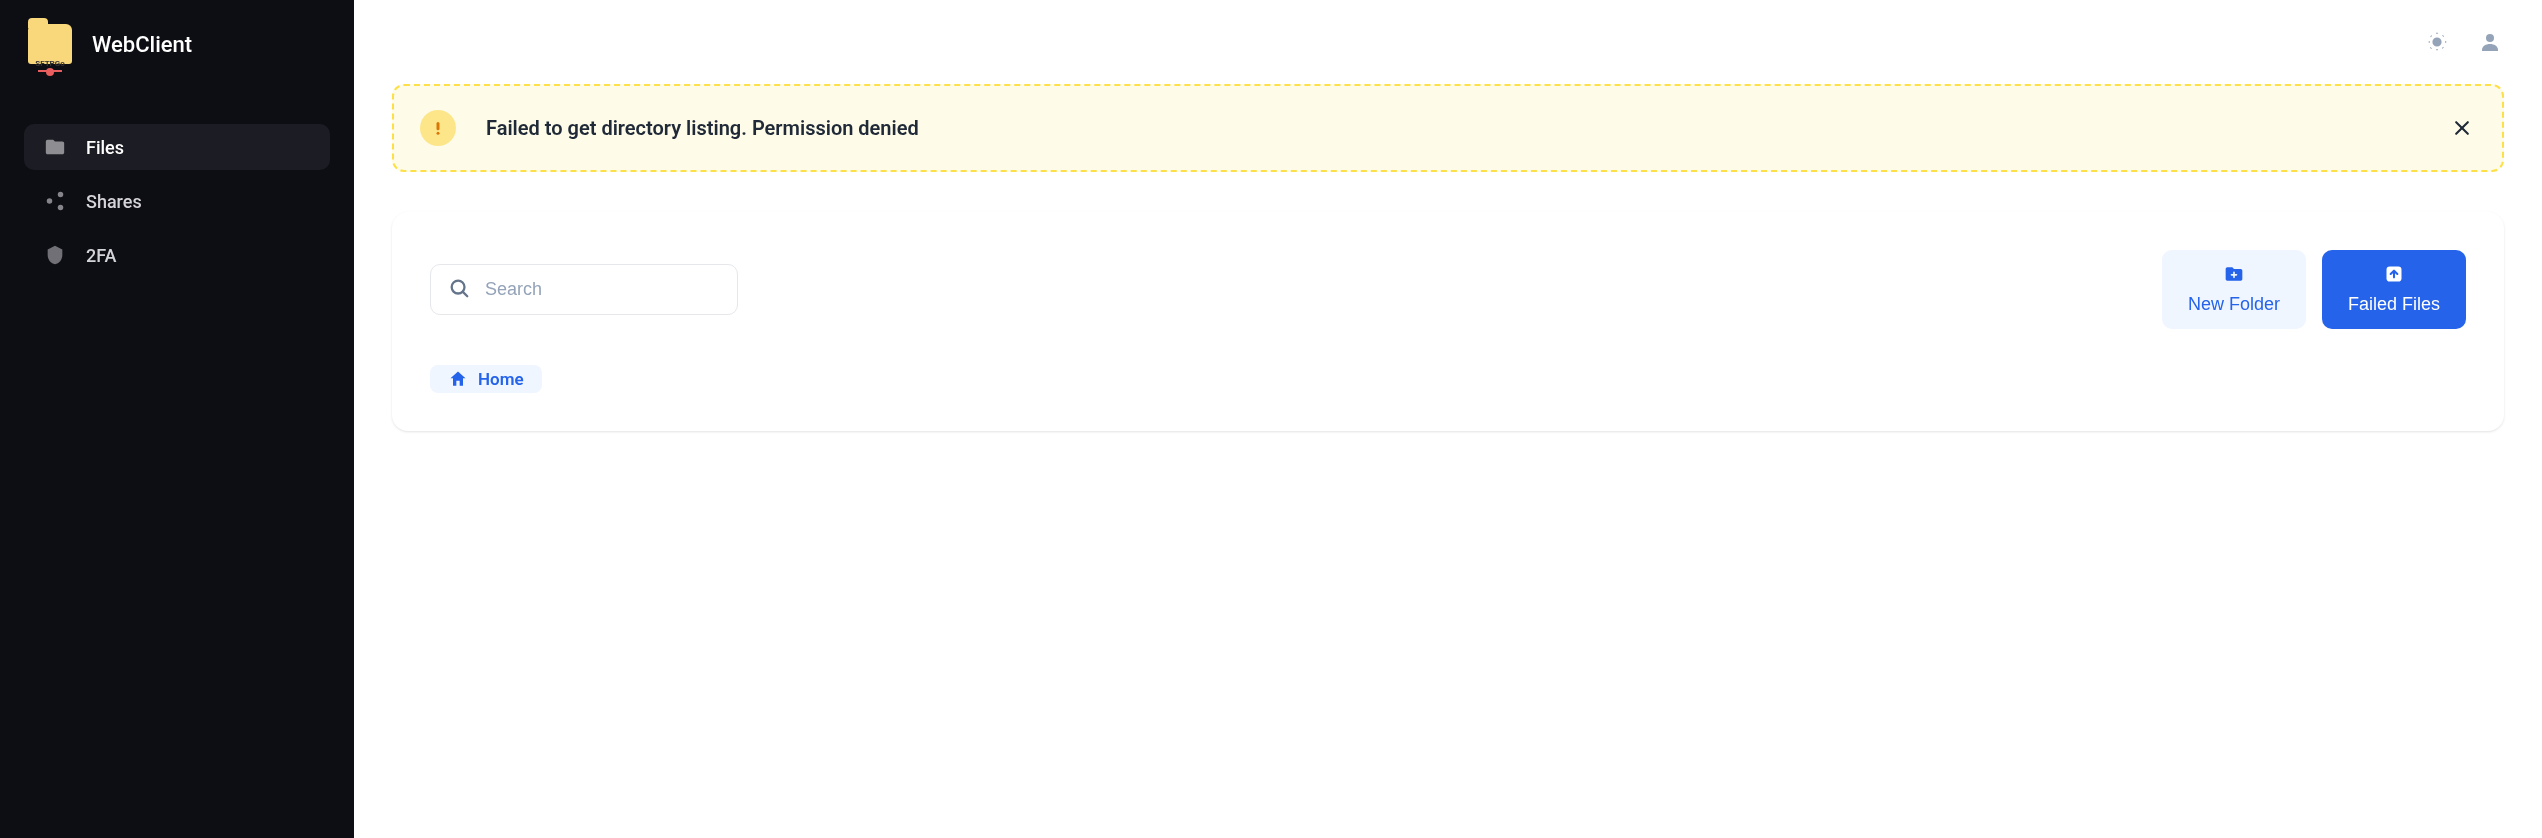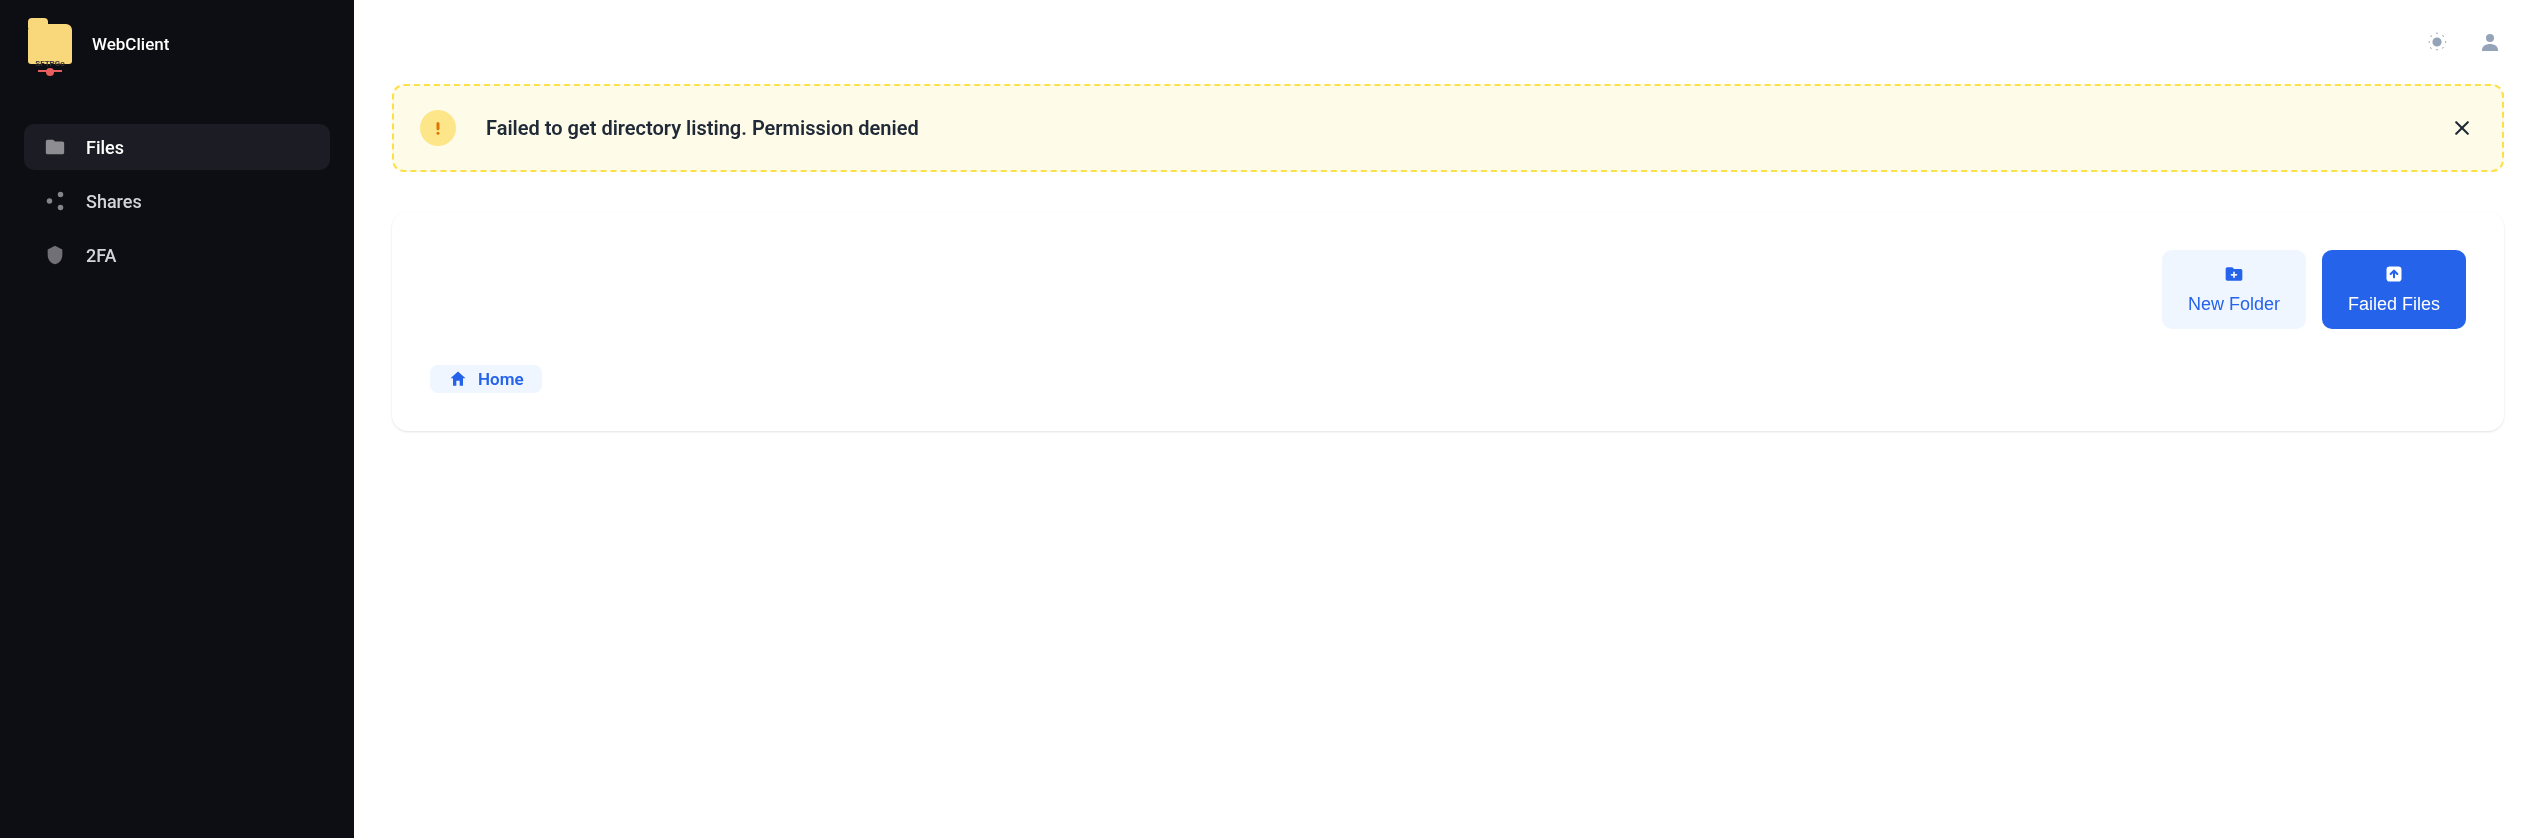--- a/index.html
+++ b/index.html
@@ -78,21 +78,21 @@
       bottom: -12px;
       left: 50%;
       transform: translateX(-50%);
       width: 8px;
       height: 8px;
       background: #e85d5d;
       border-radius: 50%;
     }
     
     .app-title {
-      font-size: 17px;
+      font-size: 22px;
       font-weight: 500;
       color: #ffffff;
     }
     
     .nav-item {
       display: flex;
       align-items: center;
       gap: 20px;
       padding: 12px 20px;
       border-radius: 10px;
@@ -344,20 +344,29 @@
       <div class="alert-close">
         <svg width="20" height="20" viewBox="0 0 24 24" fill="none" stroke="currentColor" stroke-width="2.5" stroke-linecap="round">
           <line x1="5" y1="5" x2="19" y2="19"></line>
           <line x1="19" y1="5" x2="5" y2="19"></line>
         </svg>
       </div>
     </div>
 
     <div class="panel">
       <div class="panel-toolbar">
+        <div class="search-wrapper">
+          <span class="search-icon">
+            <svg width="22" height="22" viewBox="0 0 24 24" fill="none" stroke="currentColor" stroke-width="2.5">
+              <circle cx="11" cy="11" r="7"></circle>
+              <line x1="21" y1="21" x2="16.5" y2="16.5" stroke-linecap="round"></line>
+            </svg>
+          </span>
+          <input type="text" class="search-input" placeholder="Search" style="">
+        </div>
 
         <div class="toolbar-spacer"></div>
 
         <button class="btn btn-light">
           <svg width="20" height="20" viewBox="0 0 24 24" fill="currentColor">
             <path d="M10 4H4c-1.1 0-2 .9-2 2v12c0 1.1.9 2 2 2h16c1.1 0 2-.9 2-2V8c0-1.1-.9-2-2-2h-8L10 4z"></path>
             <path d="M12 10v6M9 13h6" stroke="#eff6ff" stroke-width="2" stroke-linecap="round"></path>
           </svg>
           <span>New Folder</span>
         </button>

